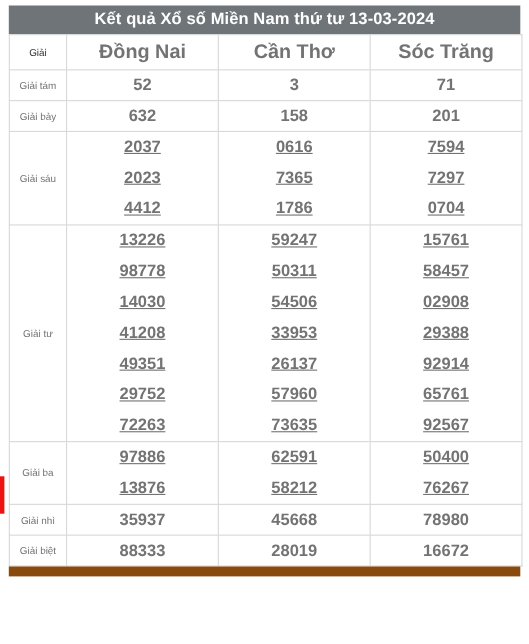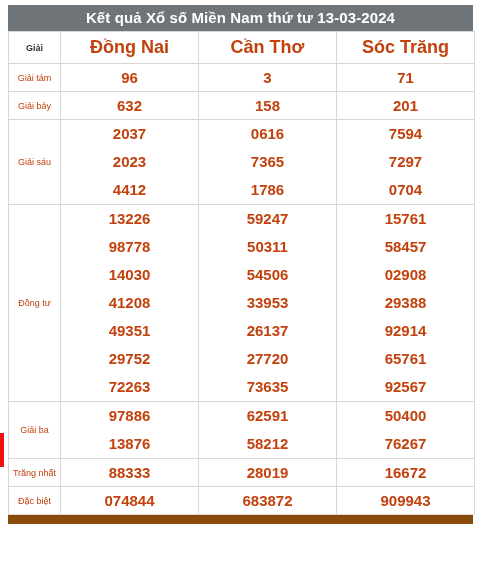--- a/index.html
+++ b/index.html
@@ -56,37 +56,37 @@
     border-collapse: collapse;
     width: 465px;
     table-layout: fixed;
     background: #ffffff;
   }
 
   table.lottery td {
     border: 1px solid #d8d8d8;
     text-align: center;
     vertical-align: middle;
-    color: #c2410c;
+    color: #737373;
   }
 
   col.c-label { width: 52px; }
   col.c-prov  { width: 138px; }
 
   
   .prov-head td {
     font-size: 18px;
     font-weight: bold;
     height: 31px;
     padding: 0;
     color: #111111;
   }
   .prov-head td.label-cell {
     font-size: 9px;
-    font-weight: bold;
+    font-weight: normal;
     color: #333333;
   }
 
   .label-cell {
     font-size: 9px;
     font-weight: normal;
     color: #333333;
     padding: 0 2px;
   }
 
@@ -101,20 +101,21 @@
 
   
   td.stack {
     padding: 0;
   }
   td.stack .line {
     height: 28px;
     line-height: 28px;
     font-size: 15px;
     font-weight: bold;
+    text-decoration: underline;
   }
 
   .red { color: #bd3322; }
 
   .bottom-bar {
     width: 465px;
     height: 9px;
     background: #8a4a0c;
   }
 </style>
@@ -138,21 +139,21 @@
       </colgroup>
       <tbody id="table-body">
           <tr class="prov-head">
             <td class="label-cell">Giải</td>
             <td>Đồng Nai</td>
             <td>Cần Thơ</td>
             <td>Sóc Trăng</td>
           </tr>
           <tr class="r1">
             <td class="label-cell">Giải tám</td>
-            <td class="num red">96</td>
+            <td class="num red">52</td>
             <td class="num red">3</td>
             <td class="num red">71</td>
           </tr>
           <tr class="r1">
             <td class="label-cell">Giải bảy</td>
             <td class="num">632</td>
             <td class="num">158</td>
             <td class="num">201</td>
           </tr>
           <tr>
@@ -167,37 +168,37 @@
               <div class="line">7365</div>
               <div class="line">1786</div>
             </td>
             <td class="stack">
               <div class="line">7594</div>
               <div class="line">7297</div>
               <div class="line">0704</div>
             </td>
           </tr>
           <tr>
-            <td class="label-cell">Đồng tư</td>
+            <td class="label-cell">Giải tư</td>
             <td class="stack">
               <div class="line">13226</div>
               <div class="line">98778</div>
               <div class="line">14030</div>
               <div class="line">41208</div>
               <div class="line">49351</div>
               <div class="line">29752</div>
               <div class="line">72263</div>
             </td>
             <td class="stack">
               <div class="line">59247</div>
               <div class="line">50311</div>
               <div class="line">54506</div>
               <div class="line">33953</div>
               <div class="line">26137</div>
-              <div class="line">27720</div>
+              <div class="line">57960</div>
               <div class="line">73635</div>
             </td>
             <td class="stack">
               <div class="line">15761</div>
               <div class="line">58457</div>
               <div class="line">02908</div>
               <div class="line">29388</div>
               <div class="line">92914</div>
               <div class="line">65761</div>
               <div class="line">92567</div>
@@ -212,31 +213,31 @@
             <td class="stack">
               <div class="line">62591</div>
               <div class="line">58212</div>
             </td>
             <td class="stack">
               <div class="line">50400</div>
               <div class="line">76267</div>
             </td>
           </tr>
           <tr class="r1">
-            <td class="label-cell">Trăng nhất</td>
+            <td class="label-cell">Giải nhì</td>
+            <td class="num">35937</td>
+            <td class="num">45668</td>
+            <td class="num">78980</td>
+          </tr>
+          <tr class="r1">
+            <td class="label-cell">Giải biệt</td>
             <td class="num">88333</td>
             <td class="num">28019</td>
             <td class="num">16672</td>
           </tr>
-          <tr class="r1">
-            <td class="label-cell">Đặc biệt</td>
-            <td class="num red">074844</td>
-            <td class="num red">683872</td>
-            <td class="num red">909943</td>
-          </tr>
         </tbody>
     </table>
 
     <div class="bottom-bar"></div>
 
   </div>
 
 </div>
 
 </body></html>

